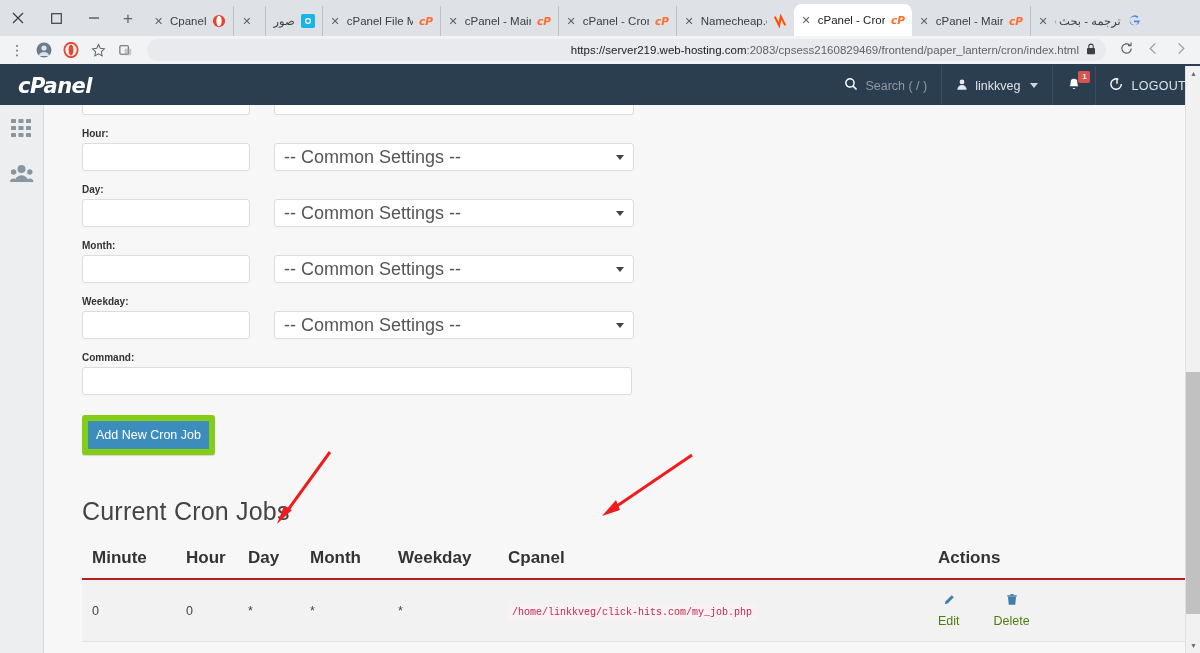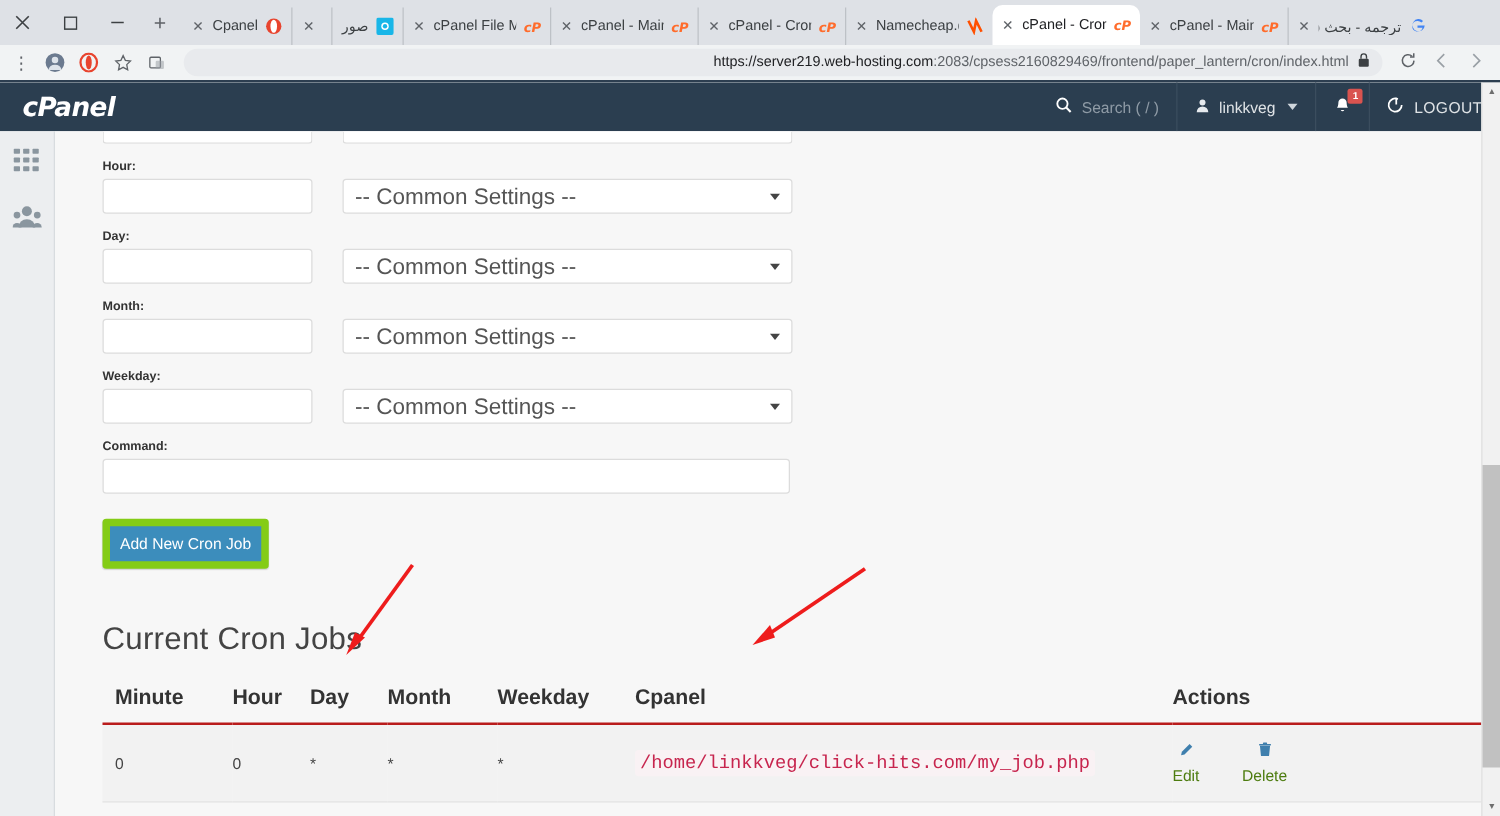--- a/index.html
+++ b/index.html
@@ -185,21 +185,21 @@
     background: #f2f2f2; border-bottom: 1px solid #e3e3e3;
   }
   .col-min { width: 104px; padding-left: 10px !important; }
   .col-hr  { width: 62px; }
   .col-day { width: 62px; }
   .col-mon { width: 88px; }
   .col-wd  { width: 110px; }
   .col-cmd { width: 430px; }
   .col-act { text-align: left; }
   .cmd-code {
-    font-family: "Liberation Mono", monospace; font-size: 15px;
+    font-family: "Liberation Mono", monospace; font-size: 10px;
     color: #c7254e; background: #f9f2f4; padding: 2px 4px;
     border-radius: 3px;
   }
   .act-wrap { display: flex; gap: 34px; align-items: center; }
   .act-link {
     color: #4d7c0f; font-size: 12.5px; display: flex;
     align-items: center; gap: 5px; flex-direction: column;
   }
   .act-link svg { flex: 0 0 auto; }
 

